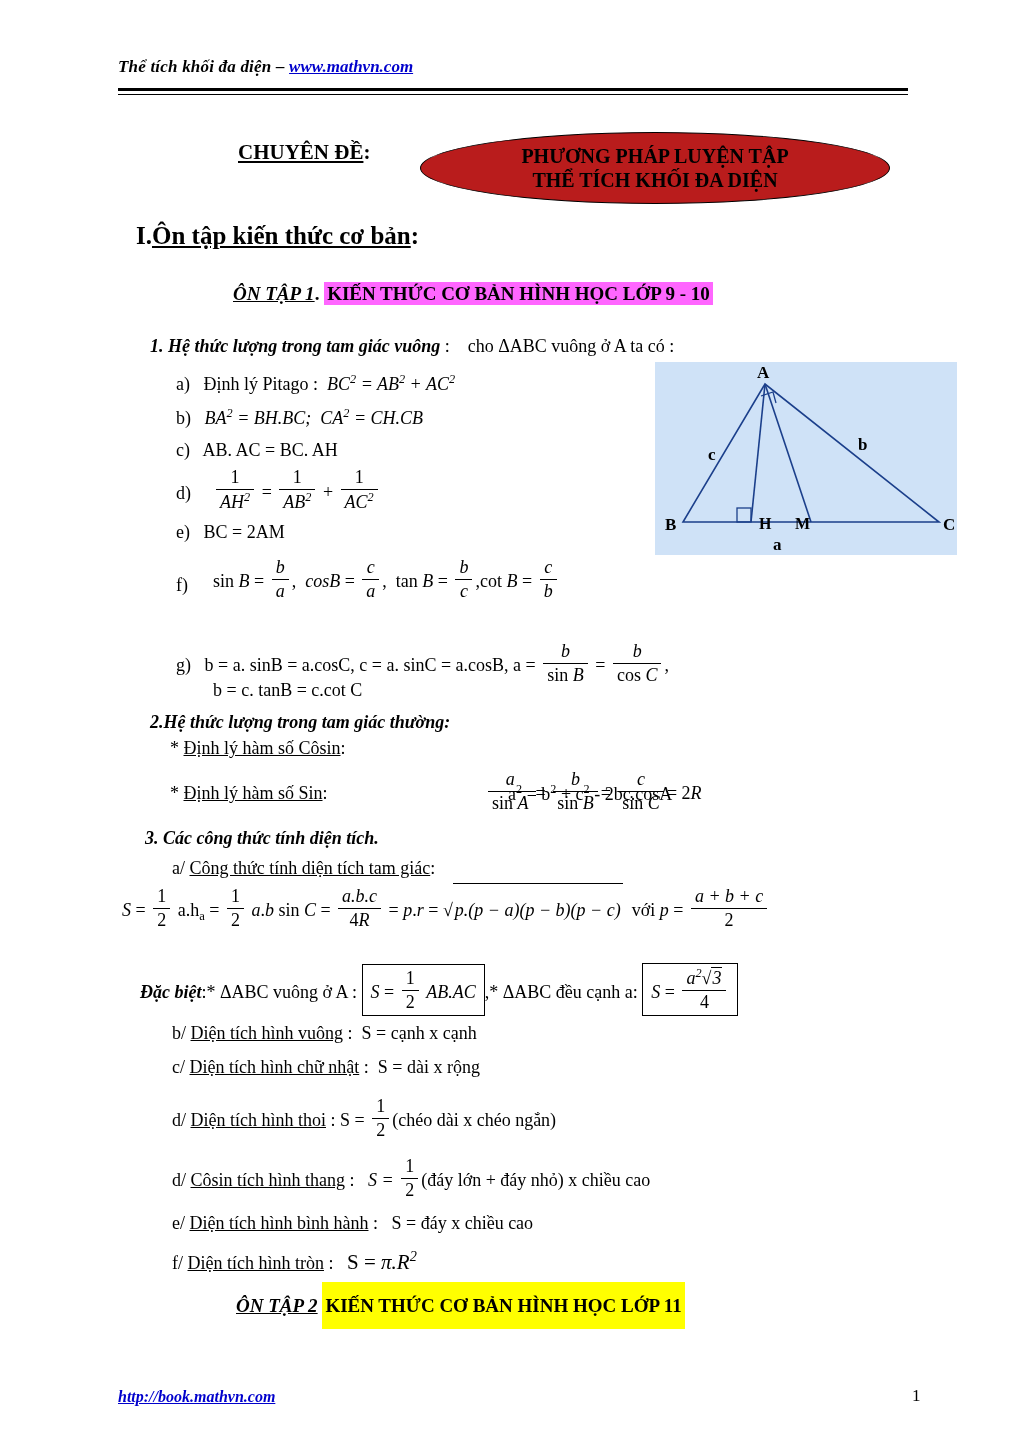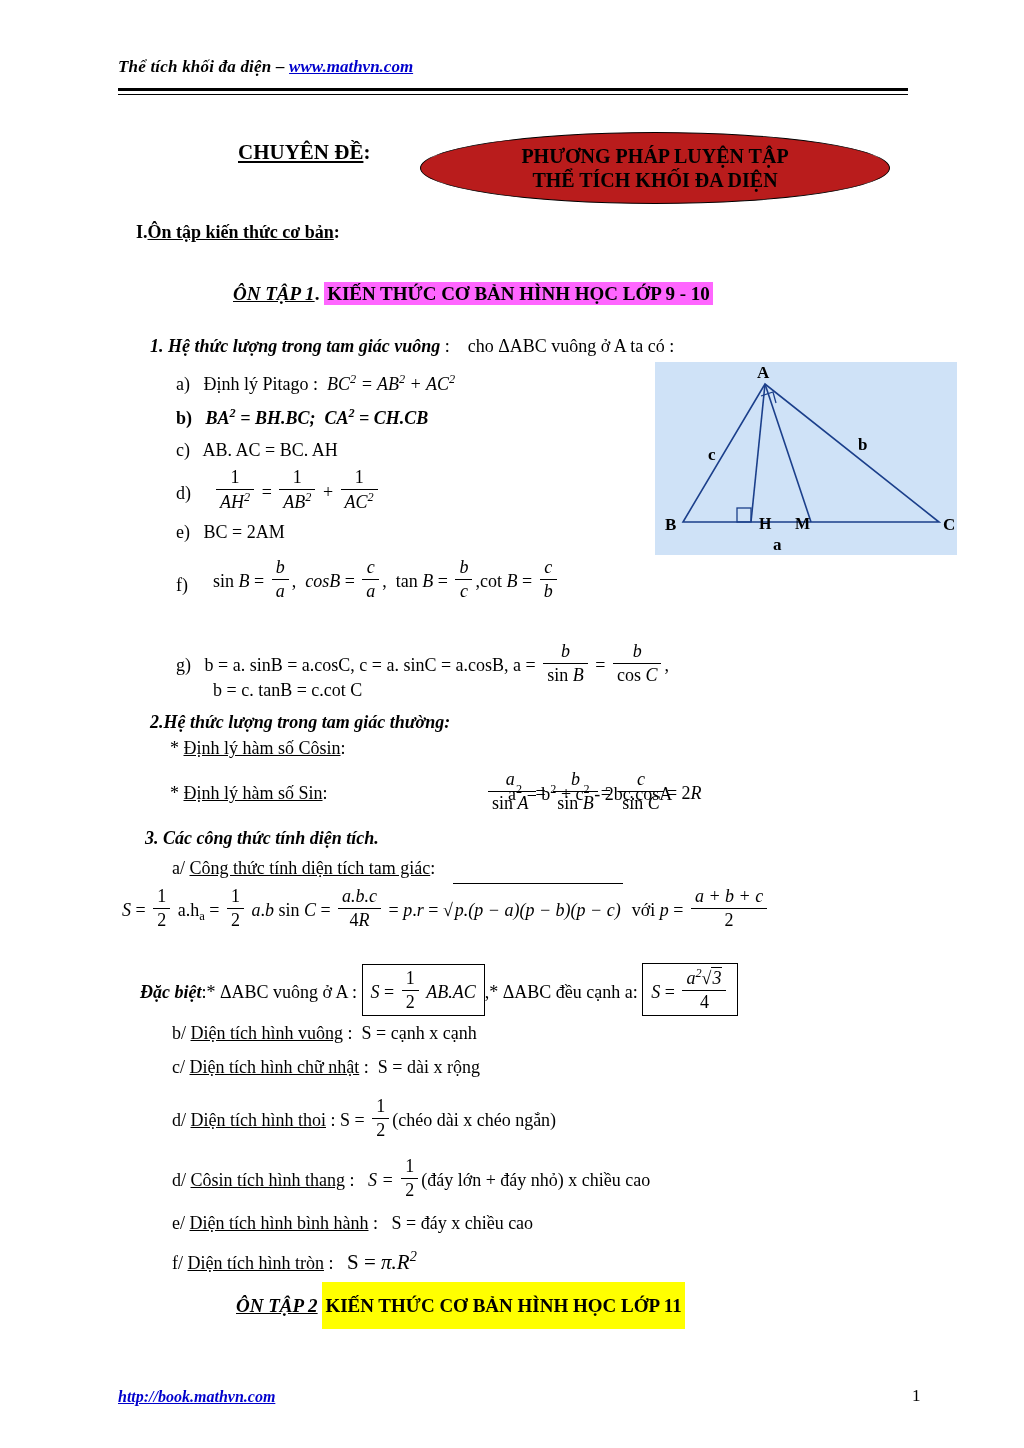--- a/index.html
+++ b/index.html
@@ -23,21 +23,21 @@
   .chuyende{position:absolute;left:238px;top:140px;font-size:21px;font-weight:bold;}
   .chuyende u{text-decoration:underline;}
   .ellipse{
     position:absolute;left:420px;top:132px;width:468px;height:70px;
     background:#b91c1c;border:1px solid #000;border-radius:50%/50%;
     display:flex;flex-direction:column;align-items:center;justify-content:center;
   }
   .ellipse div{font-weight:bold;font-size:20px;line-height:1.22;text-align:center;}
 
   
-  .sec-i{position:absolute;left:136px;top:222px;font-size:18px;font-weight:bold;}
+  .sec-i{position:absolute;left:136px;top:222px;font-size:25px;font-weight:bold;}
   .sec-i .lbl{text-decoration:underline;}
 
   .ontap1{position:absolute;left:233px;top:283px;font-size:19px;font-weight:bold;}
   .ontap1 .it{font-style:italic;text-decoration:underline;}
   .hl-pink{background:#ff66ff;padding:1px 3px;}
   .hl-yellow{background:#ffff00;padding:13px 3px;}
 
   
   .t{position:absolute;font-size:18px;}
   .bi{font-weight:bold;font-style:italic;}
@@ -95,21 +95,21 @@
     <span>:</span>
     &nbsp;&nbsp;&nbsp;<span>cho ΔABC vuông ở A ta có :</span>
   </div>
 
   <div class="t" style="left:176px;top:372px;">
     <span>a)</span>&nbsp;&nbsp;
     <span>Định lý Pitago :</span>
     <span class="mi">&nbsp;BC<sup>2</sup> = AB<sup>2</sup> + AC<sup>2</sup></span>
   </div>
 
-  <div class="t" style="left:176px;top:406px;font-weight:bold;">
+  <div class="t" style="left:176px;top:406px;">
     <span>b)</span>&nbsp;&nbsp;
     <span class="mi">BA<sup>2</sup> = BH.BC;&nbsp; CA<sup>2</sup> = CH.CB</span>
   </div>
 
   <div class="t" style="left:176px;top:440px;">
     <span>c)</span>&nbsp;&nbsp;
     <span>AB. AC = BC. AH</span>
   </div>
 
   <div class="t" style="left:176px;top:483px;">

